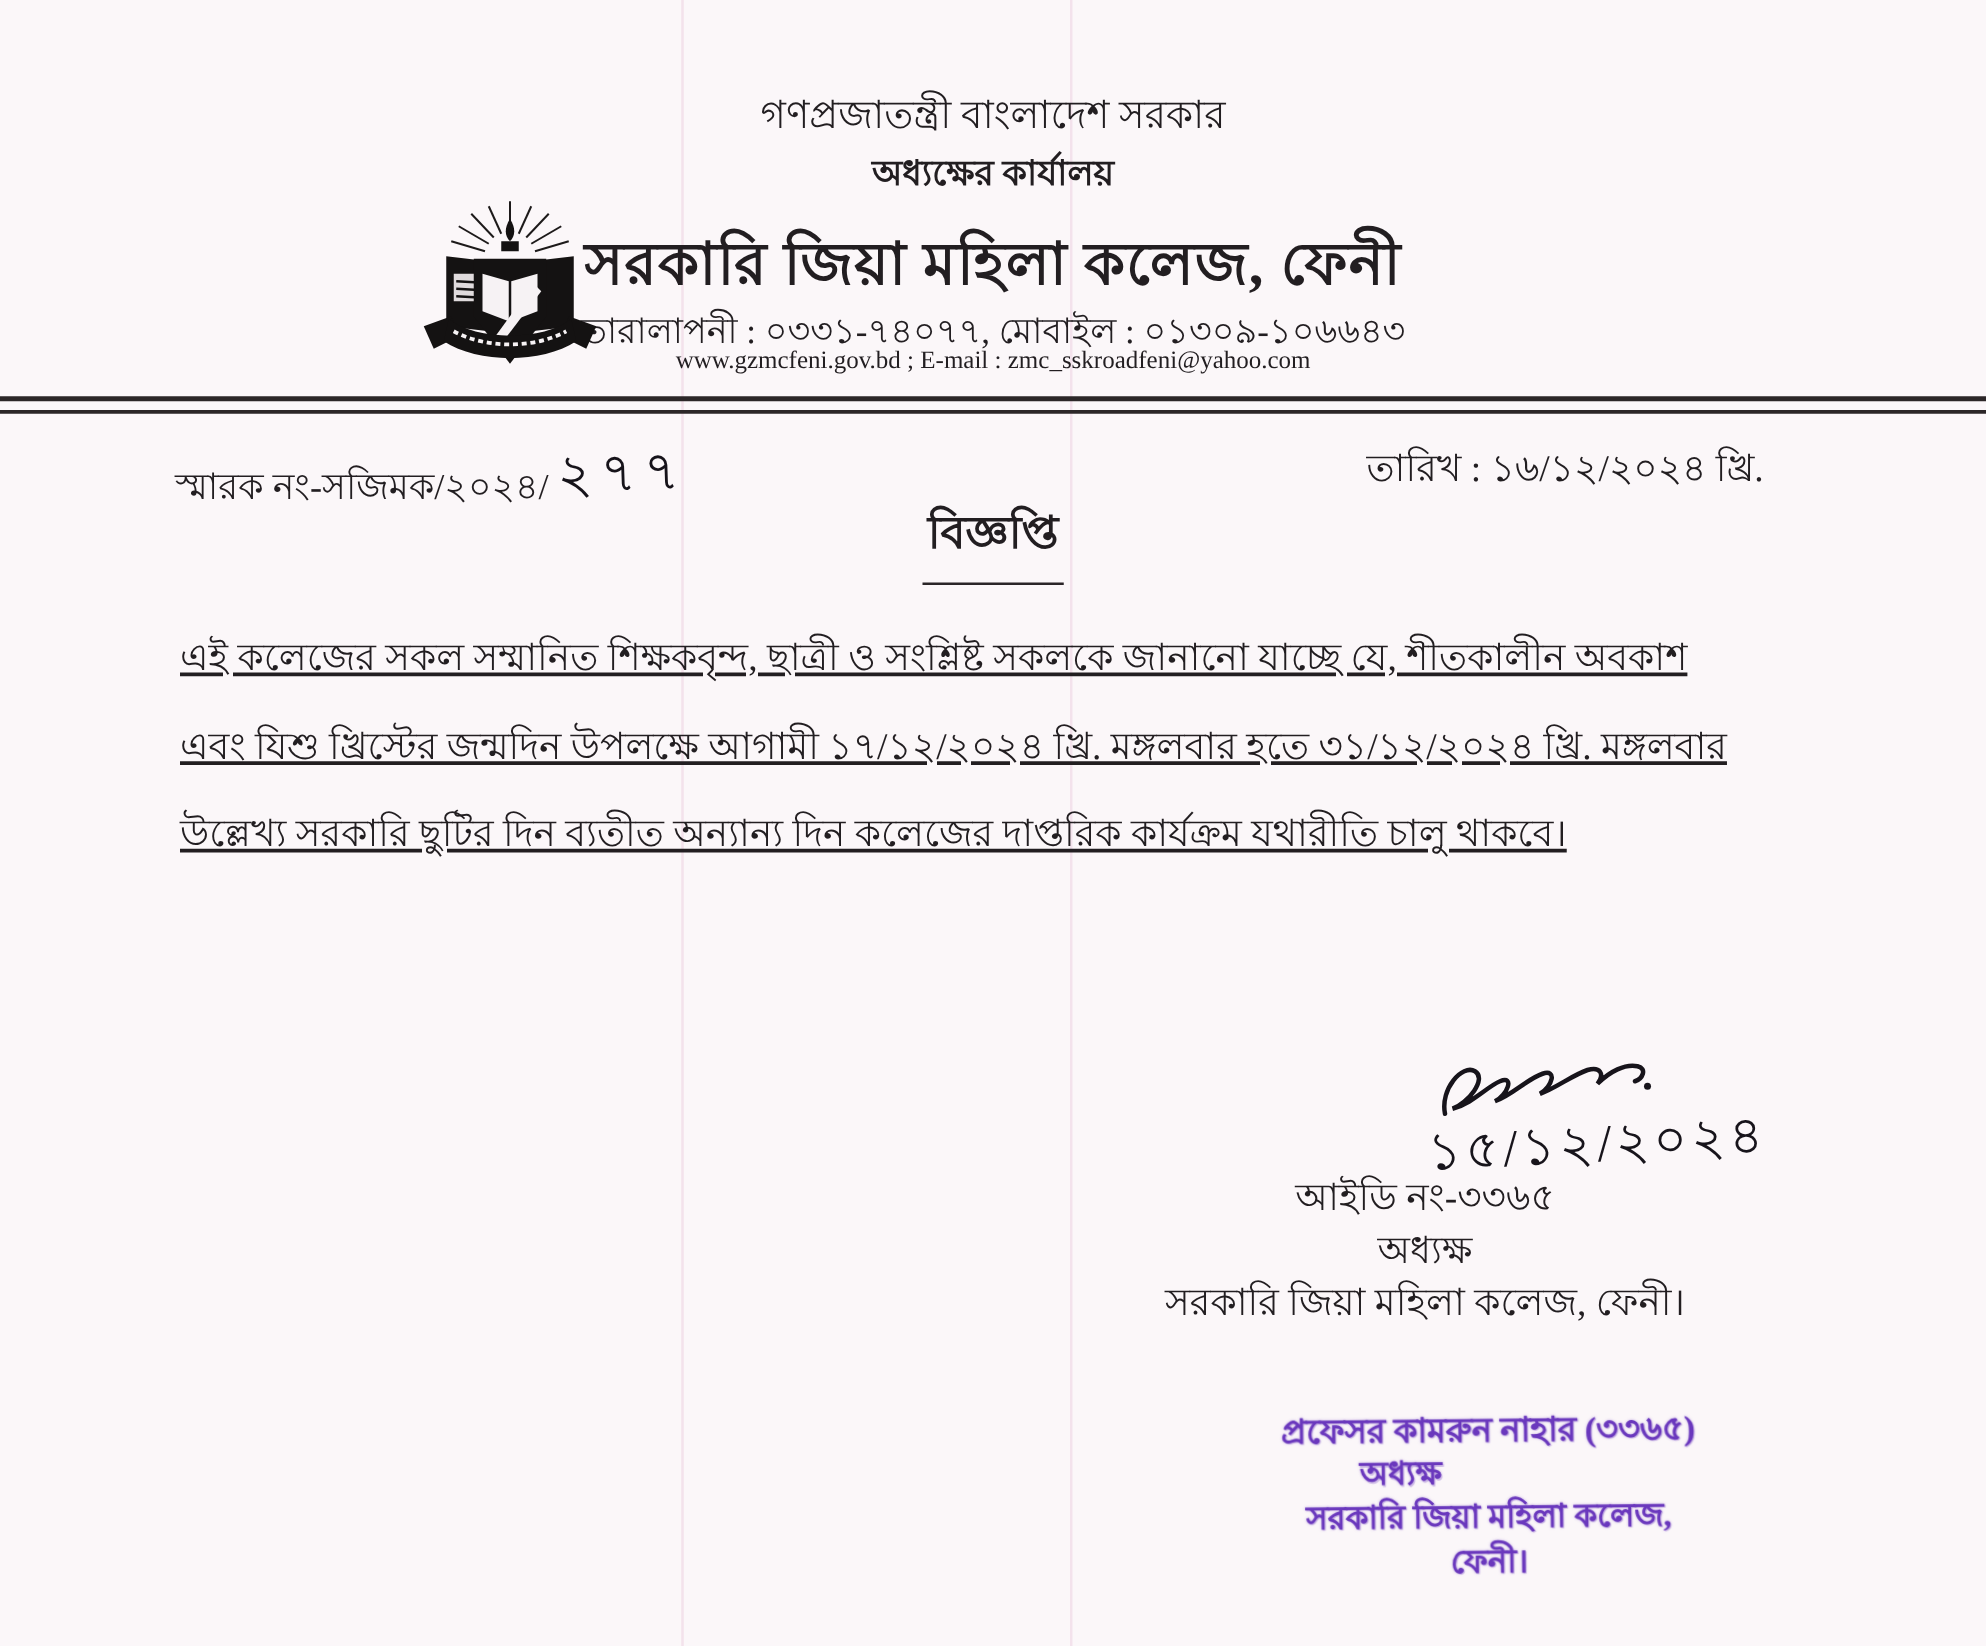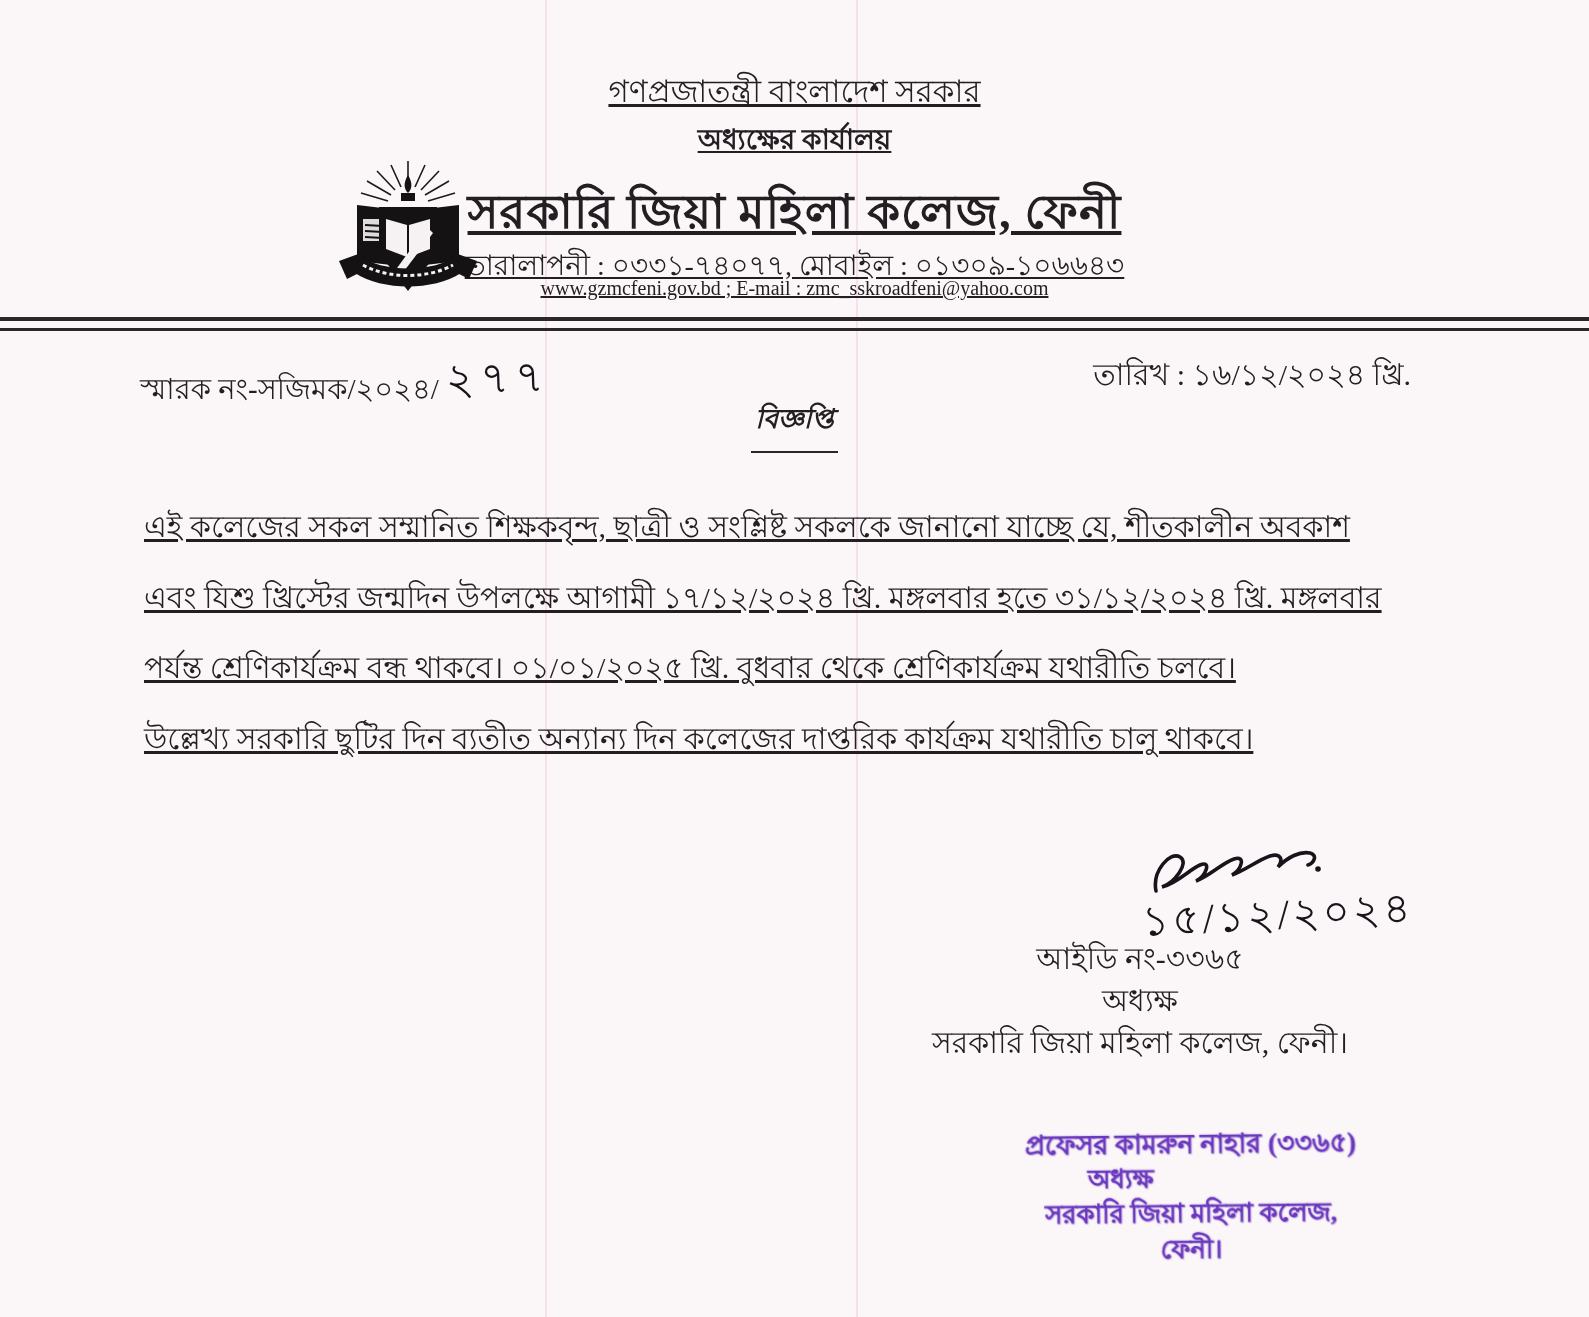--- a/index.html
+++ b/index.html
@@ -10,21 +10,21 @@
     overflow:hidden;
     font-family:"Liberation Serif","DejaVu Serif",serif;
     color:#221e21;
   }
   
   .fold{position:absolute;top:0;bottom:0;width:2px;background:rgba(225,180,205,.30);}
   .fold.f1{left:545px;}
   .fold.f2{left:856px;}
 
   
-  .hdr{position:absolute;left:0;width:100%;text-align:center;line-height:1.15;text-decoration:underline;}
+  .hdr{position:absolute;left:0;width:100%;text-align:center;line-height:1.15;}
   .hdr-gov{top:74px;font-size:31px;}
   .hdr-office{top:124px;font-size:28px;font-weight:700;}
   .hdr-college{top:185px;font-size:47px;font-weight:700;letter-spacing:1px;}
   .hdr-contact{top:250px;font-size:28px;}
   .hdr-web{top:277px;font-size:20px;font-family:"Liberation Serif","DejaVu Serif",serif;}
 
   .logo{position:absolute;left:333px;top:157px;width:150px;height:152px;}
 
   .rule{
     position:absolute;left:0;top:317px;width:100%;height:7px;
@@ -34,22 +34,22 @@
   .memo-row{position:absolute;left:140px;top:351px;font-size:29px;white-space:nowrap;}
   .memo-hand{
     display:inline-block;font-size:44px;letter-spacing:6px;
     transform:rotate(-2deg) translateY(-6px);
     font-weight:400;color:#16131a;
   }
   .date-line{position:absolute;right:178px;top:351px;font-size:30px;white-space:nowrap;}
 
   .title-wrap{position:absolute;left:0;top:398px;width:100%;text-align:center;}
   .title{
-    display:inline-block;font-size:27px;font-weight:700;
-    border-bottom:2px solid #2a2528;padding:0 4px 8px 4px;font-style:italic;
+    display:inline-block;font-size:36px;font-weight:700;
+    border-bottom:2px solid #2a2528;padding:0 4px 8px 4px;
   }
 
   .body-text{
     position:absolute;left:144px;top:492px;right:110px;
     font-size:30px;line-height:70.5px;white-space:nowrap;text-decoration:underline;
   }
 
   .sig-scribble{position:absolute;left:1142px;top:843px;width:200px;height:58px;}
   .sig-hand-date{
     position:absolute;left:1142px;top:882px;
@@ -131,21 +131,20 @@
   </div>
   <div class="date-line">তারিখ : ১৬/১২/২০২৪ খ্রি.</div>
 
   <div class="title-wrap">
     <span class="title">বিজ্ঞপ্তি</span>
   </div>
 
   <div class="body-text">
     <div>এই কলেজের সকল সম্মানিত শিক্ষকবৃন্দ, ছাত্রী ও সংশ্লিষ্ট সকলকে জানানো যাচ্ছে যে, শীতকালীন অবকাশ</div>
     <div>এবং যিশু খ্রিস্টের জন্মদিন উপলক্ষে আগামী ১৭/১২/২০২৪ খ্রি. মঙ্গলবার হতে ৩১/১২/২০২৪ খ্রি. মঙ্গলবার</div>
-    <div>পর্যন্ত শ্রেণিকার্যক্রম বন্ধ থাকবে। ০১/০১/২০২৫ খ্রি. বুধবার থেকে শ্রেণিকার্যক্রম যথারীতি চলবে।</div>
     <div>উল্লেখ্য সরকারি ছুটির দিন ব্যতীত অন্যান্য দিন কলেজের দাপ্তরিক কার্যক্রম যথারীতি চালু থাকবে।</div>
   </div>
 
   <svg class="sig-scribble" viewBox="0 0 200 58" aria-hidden="true">
     <path d="M14 48 C10 28 28 8 38 14 C48 20 32 40 20 44 C36 40 48 26 58 22
              C70 17 64 33 54 38 C68 33 80 20 92 16 C104 12 100 26 90 32
              C102 28 116 17 128 13 C138 10 142 16 136 24 C146 14 158 8 168 10
              C176 12 172 20 166 22" fill="none" stroke="#17141b" stroke-width="3.6" stroke-linecap="round"></path>
     <circle cx="176" cy="26" r="2.8" fill="#17141b"></circle>
   </svg>

